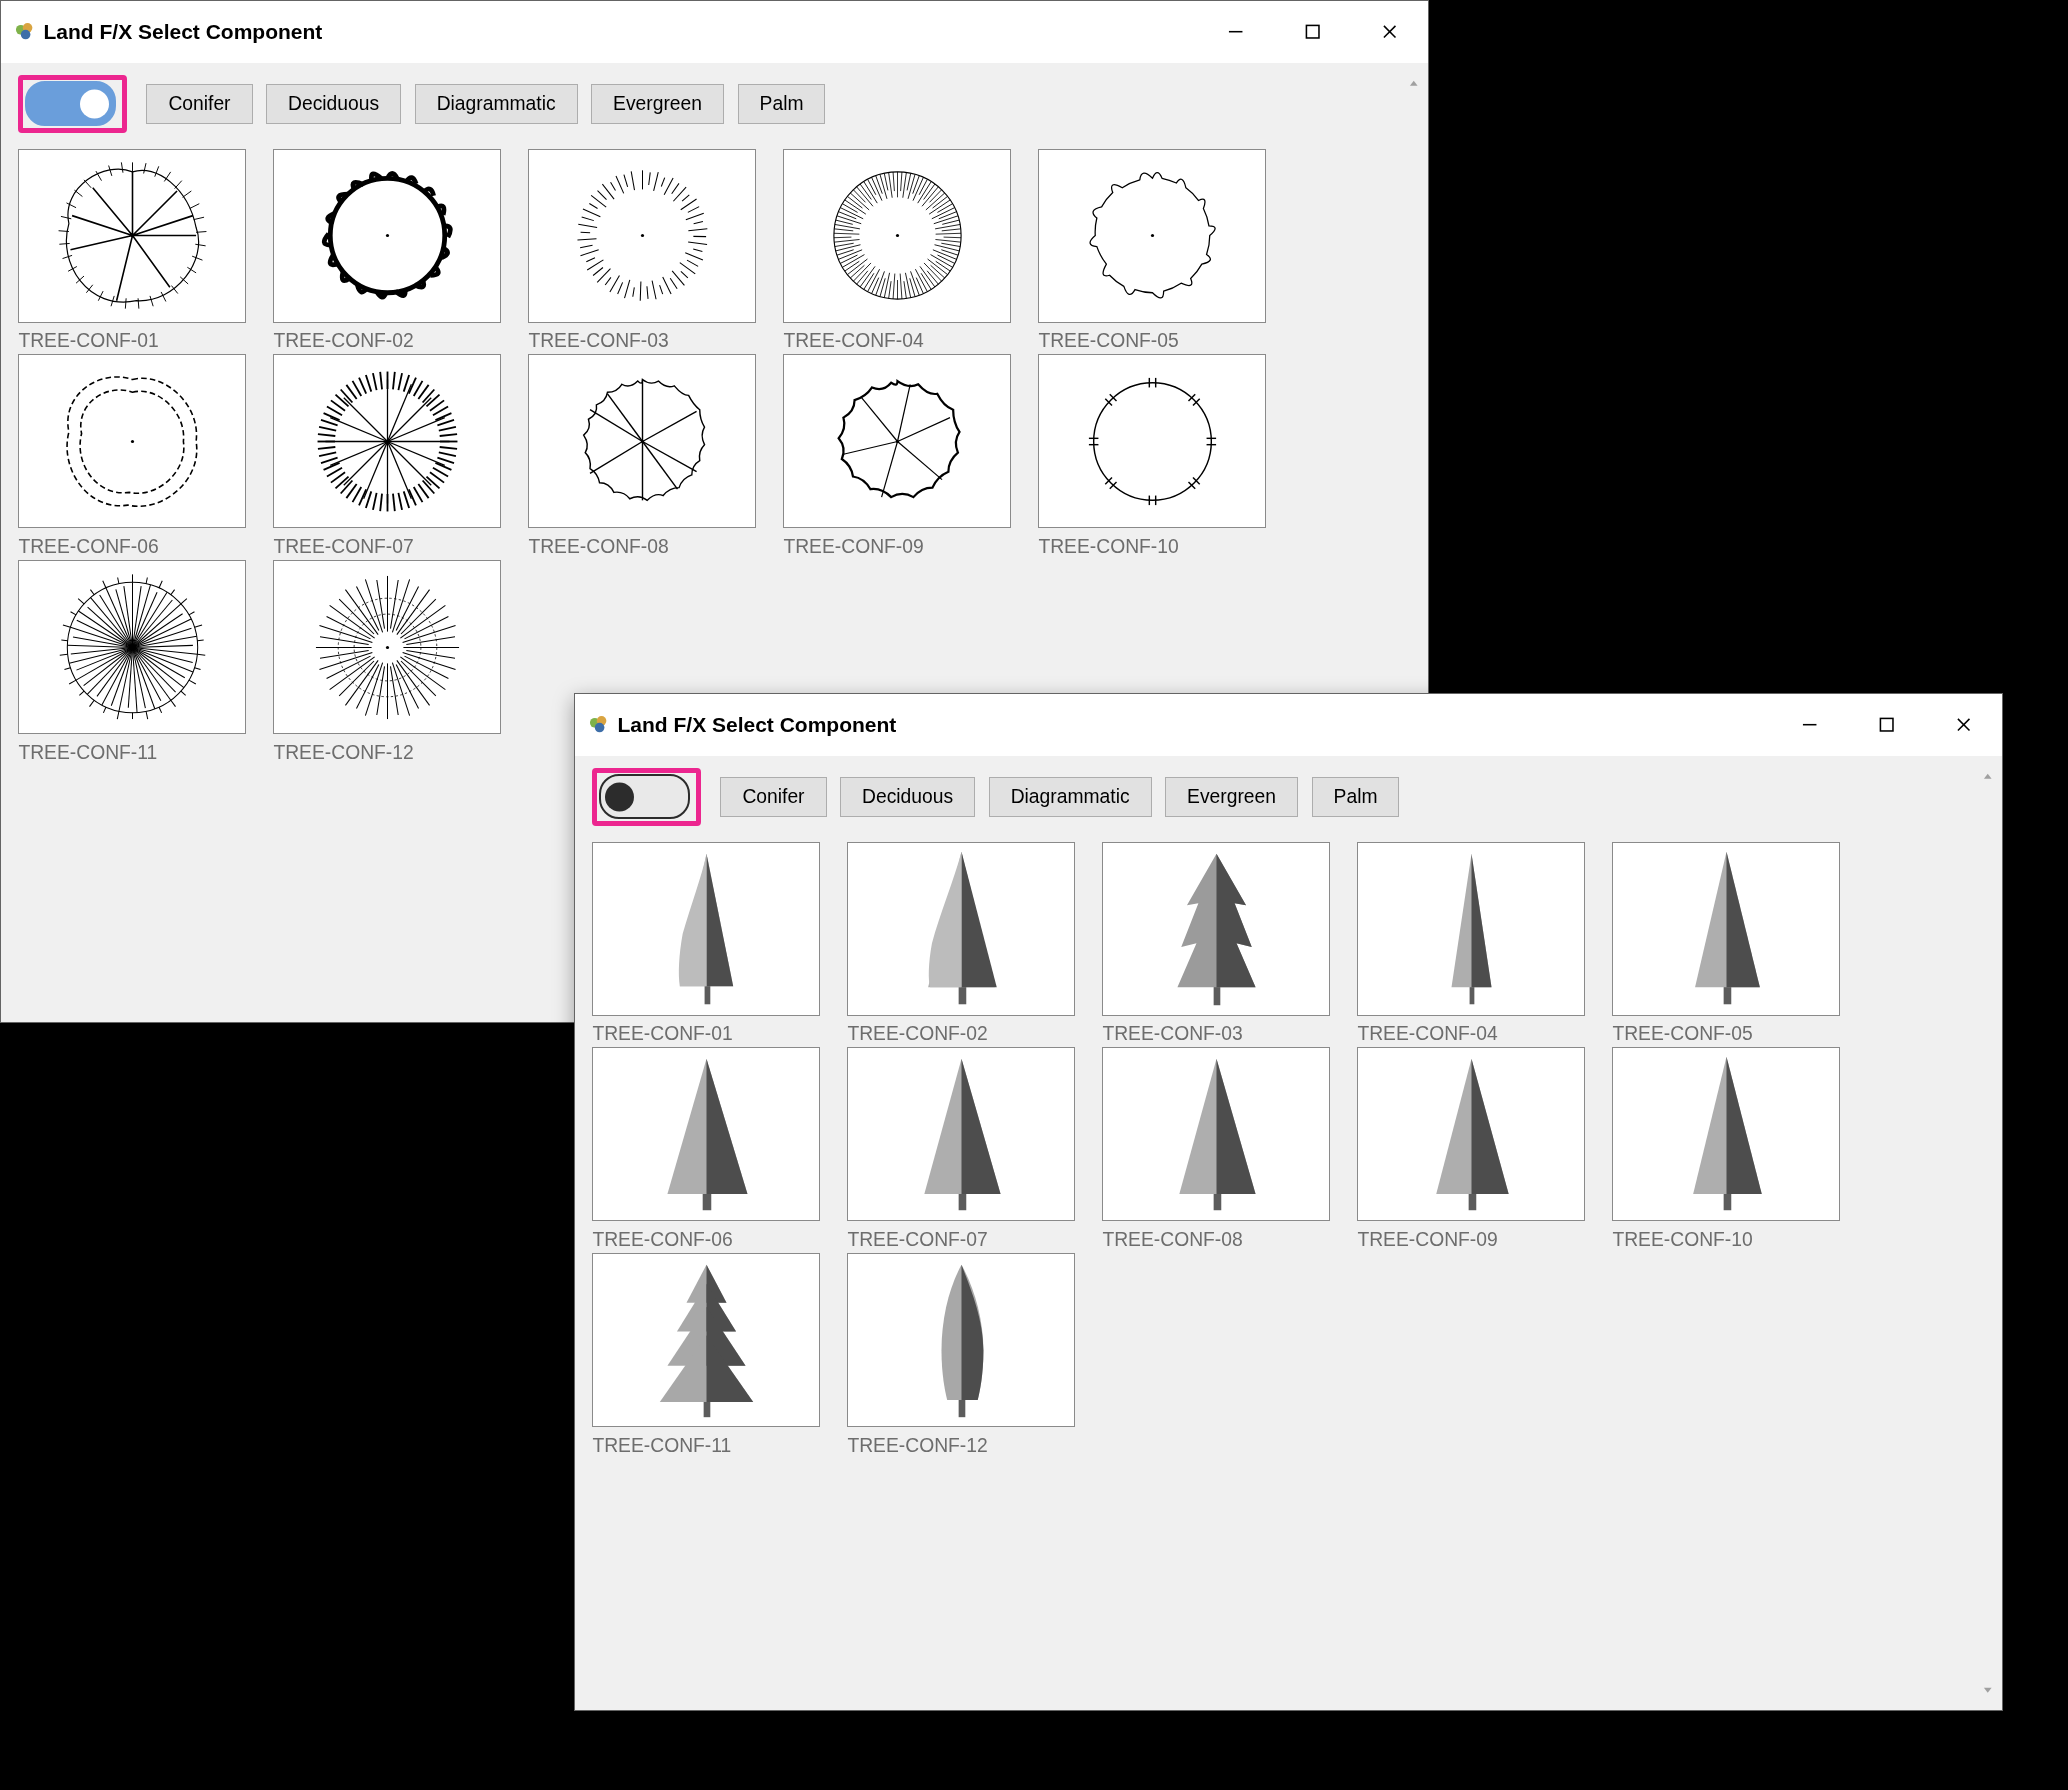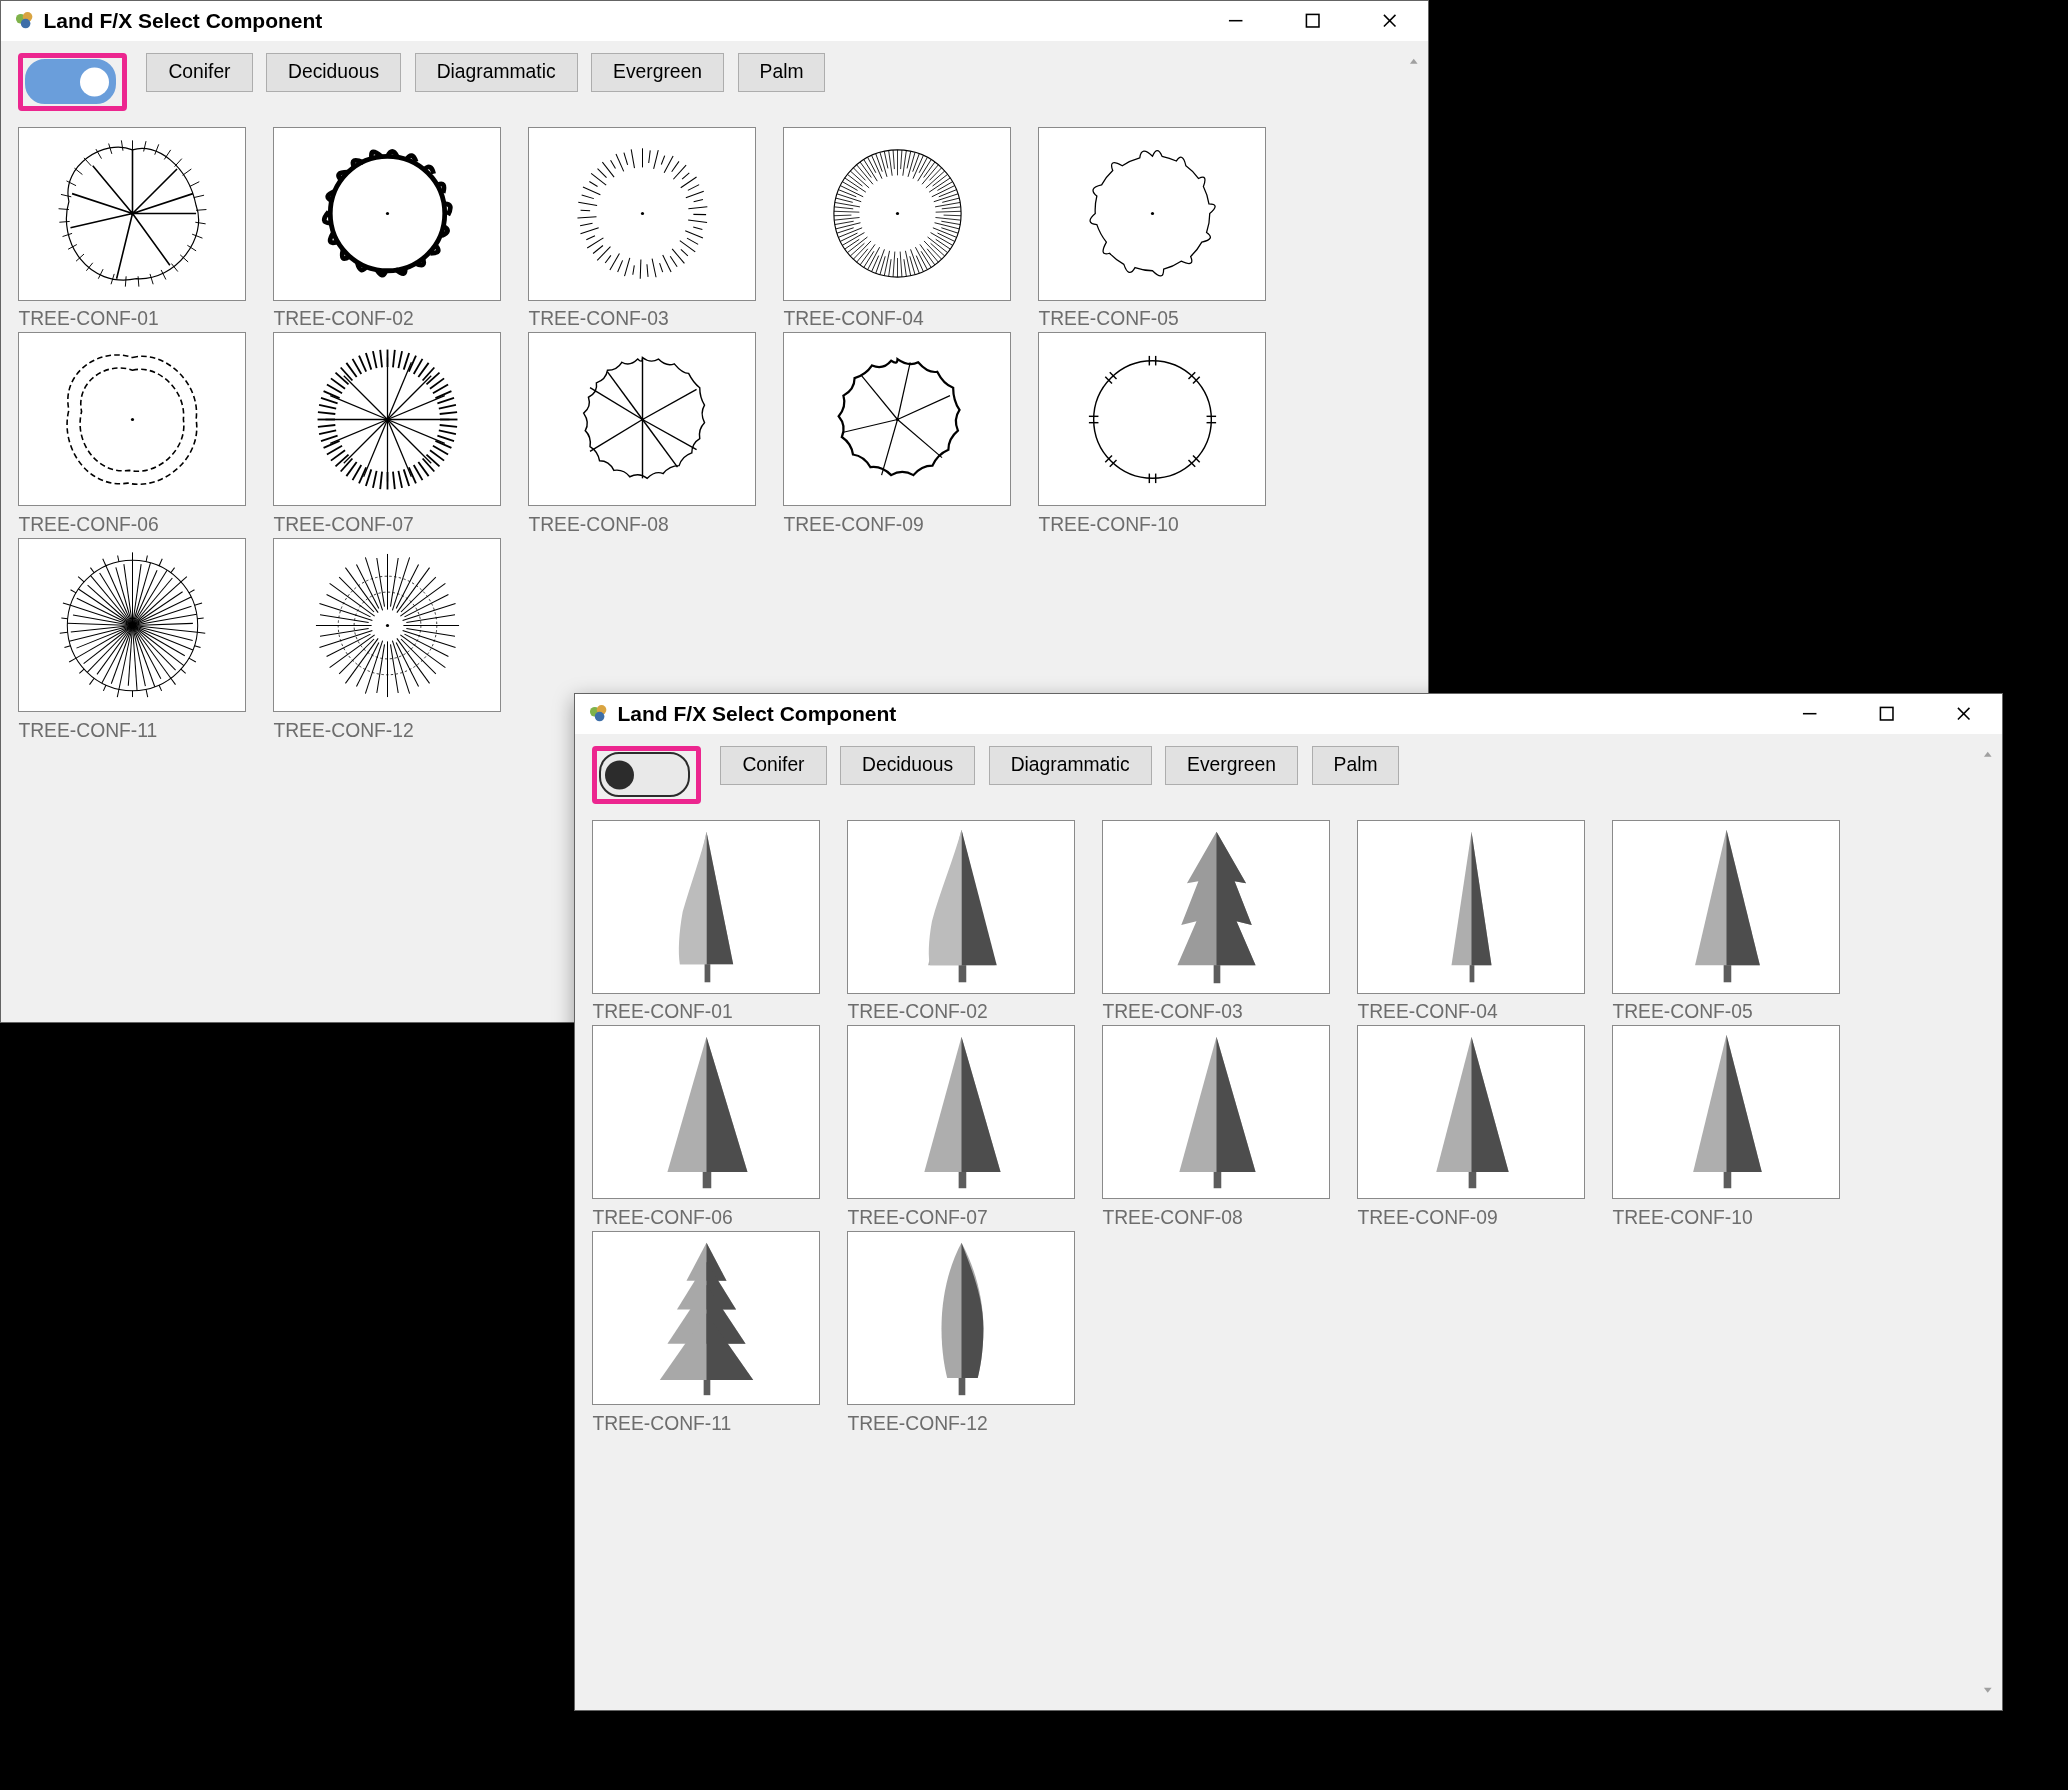--- a/index.html
+++ b/index.html
@@ -1,28 +1,28 @@
 <!DOCTYPE html>
 <html><head>
 <meta charset="utf-8">
 <style>
   html,body{margin:0;padding:0;width:2068px;height:1790px;background:#000;font-family:"Segoe UI",Tahoma,Arial,sans-serif;}
   .stage{position:relative;width:2068px;height:1790px;}
   .win{position:absolute;background:#fff;border:1px solid #646464;box-shadow:0 5.8px 19.3px rgba(0,0,0,.35);display:flex;flex-direction:column;}
-  .titlebar{display:flex;align-items:center;height:40px;background:#fff;user-select:none;}
+  .titlebar{display:flex;align-items:center;height:62px;background:#fff;user-select:none;}
   .titlebar .app-ico{width:19.3px;height:19.3px;margin:0 9.7px 0 13.5px;display:flex;align-items:center;justify-content:center;}
   .titlebar .title{font-size:21px;font-weight:600;color:#000;}
   .titlebar .spacer{flex:1;}
   .capbtn{width:77px;height:52px;display:flex;align-items:center;justify-content:center;color:#000;}
   .capbtn svg{width:17.4px;height:17.4px;}
   .body{flex:1;background:#f0f0f0;display:flex;flex-direction:row;}
   .content{flex:1;padding:11.6px 15.4px 15.4px 17.4px;}
   .scrollbar{width:29px;display:flex;align-items:flex-start;justify-content:center;padding-top:13.5px;padding-bottom:13.5px;}
   .scroll-arrow{width:13.5px;height:13.5px;}
-  .tabrow{display:flex;align-items:flex-start;gap:13.5px;margin-bottom:15.4px;}
+  .tabrow{display:flex;align-items:center;gap:13.5px;margin-bottom:15.4px;}
   .toggle-wrap{border:5.8px solid #ec268f;border-radius:3.9px;padding:1.9px 5.8px 1.9px 1.9px;margin-right:5.8px;}
   .toggle{width:87px;height:41px;border-radius:20px;position:relative;border:2.9px solid #2c2c2c;background:#e9e9e9;}
   .toggle.on{background:#6a9edb;border-color:#6a9edb;}
   .toggle .knob{position:absolute;width:29px;height:29px;border-radius:50%;top:50%;transform:translateY(-50%);}
   .toggle.on .knob{right:4.8px;background:#fff;}
   .toggle.off .knob{left:3.9px;background:#2c2c2c;}
   .catbtn{background:#e1e1e1;border:1px solid #adadad;padding:7.7px 21px;font-size:19.3px;color:#000;}
   .grid{display:flex;flex-wrap:wrap;gap:2px 27px;}
   .cell{display:flex;flex-direction:column;}
   .thumb{width:226px;height:172px;background:#fff;border:1px solid #8a8a8a;display:flex;align-items:center;justify-content:center;overflow:hidden;}

